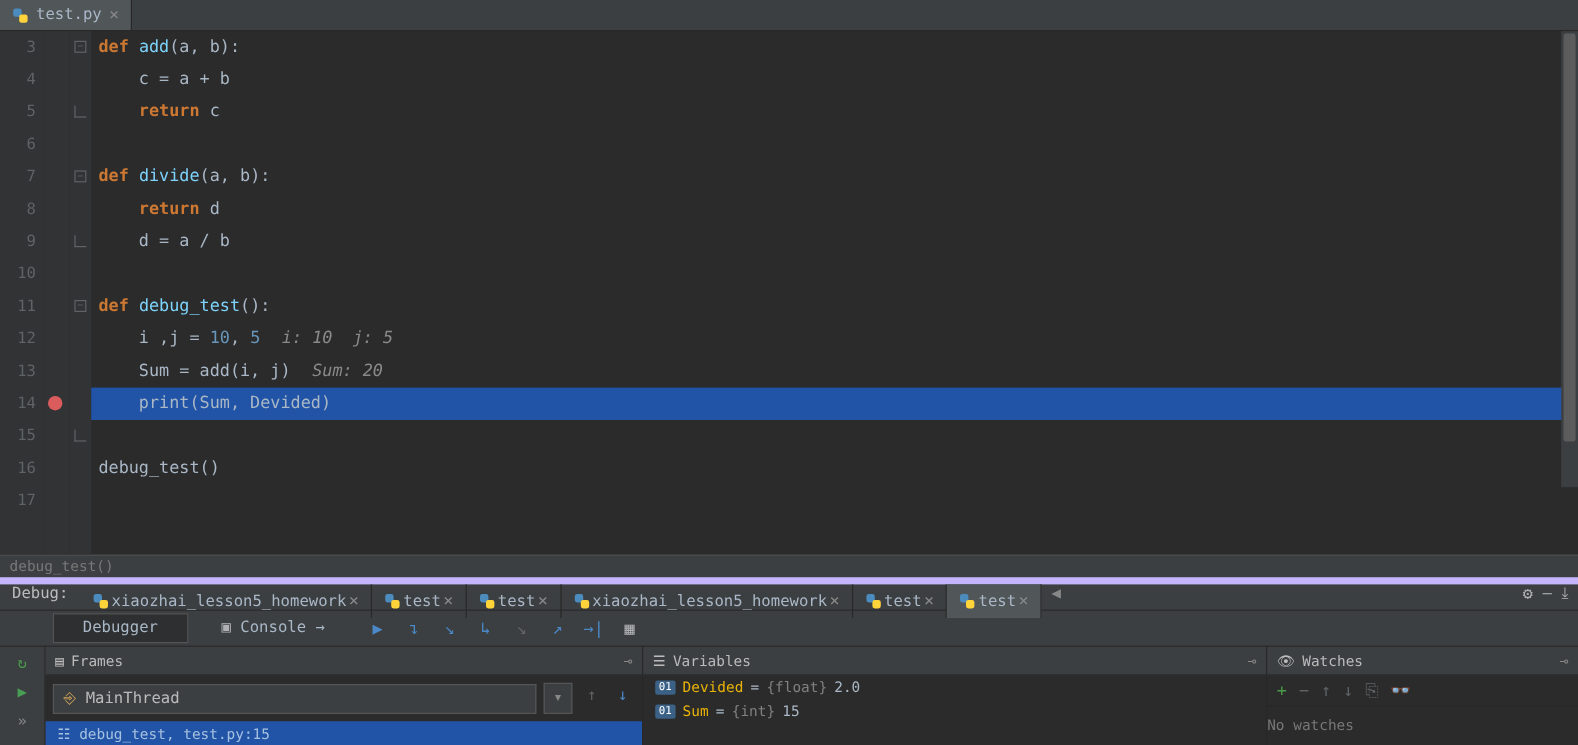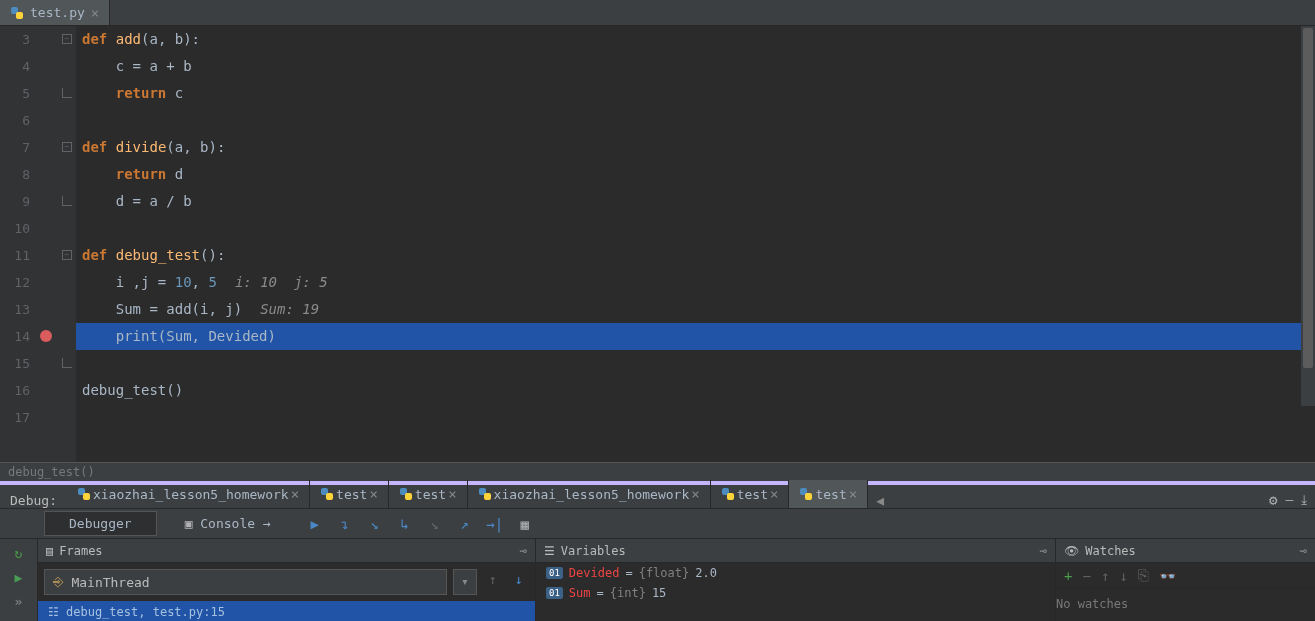--- a/index.html
+++ b/index.html
@@ -13,29 +13,29 @@
 .editor{height:436px;background:#2b2b2b;display:flex;position:relative}
 .gutter{width:36px;background:#313335;color:#606366;text-align:right;padding-right:6px;line-height:27px;font-size:13px}
 .bp-col{width:22px;background:#313335;position:relative}
 .fold-col{width:18px;background:#313335;position:relative}
 .breakpoint{width:12px;height:12px;background:#db5c5c;border-radius:50%;position:absolute;left:4px}
 .fold-marker{position:absolute;left:4px;width:10px;height:10px;border:1px solid #606366;background:#313335;font-size:8px;line-height:8px;text-align:center;color:#606366}
 .code{flex:1;line-height:27px;font-size:14px;position:relative}
 .code-line{padding-left:6px;white-space:pre;height:27px}
 .hl-exec{background:#2154a6}
 .kw{color:#cc7832;font-weight:bold}
-.fn{color:#fdba74}
+.fn{color:#7dd3fc}
 .num{color:#6897bb}
 .inline-hint{color:#8a8a8a;font-style:italic;margin-left:18px}
 .hl-exec .inline-hint{color:#b0c4de}
 .stack-hint{background:#3c3f41;color:#787878;font-size:12px;padding:2px 8px;border-top:1px solid #555}
 .scrollbar-v{position:absolute;right:0;top:26px;width:14px;height:380px;background:#3c3f41}
 .scrollbar-thumb{background:#5c5c5c;width:10px;margin:2px auto;height:340px;border-radius:2px}
 .check-icon{position:absolute;right:2px;top:28px;color:#6a8759;font-size:18px}
-.debug-bar{height:28px;background:#3c3f41;display:flex;align-items:flex-end;border-top:4px solid #c4b5fd;border-bottom:1px solid #282828}
+.debug-bar{height:28px;background:#3c3f41;display:flex;align-items:flex-start;border-top:6px solid #c4b5fd;border-bottom:1px solid #282828}
 .debug-label{padding:0 10px;color:#bbb}
 .debug-tab{display:flex;align-items:center;padding:0 10px;gap:2px;height:28px;border-right:1px solid #282828}
 .debug-tab.active{background:#515658}
 .debug-actions{margin-left:auto;display:flex;padding-right:8px;gap:8px;color:#afb1b3}
 .gear-icon::before{content:"⚙";font-size:14px}
 .toolstrip{height:30px;background:#3c3f41;display:flex;align-items:center;border-bottom:1px solid #282828}
 .tool-left{width:40px}
 .tool-tab{padding:4px 24px;margin-left:4px}
 .tool-tab.active{background:#2d2f30;border:1px solid #555}
 .tool-icons{display:flex;gap:14px;margin-left:12px}
@@ -50,21 +50,21 @@
 .pane-header{height:24px;background:#3c3f41;display:flex;align-items:center;padding:0 8px;gap:6px;border-bottom:1px solid #282828;color:#bbb;font-size:12px}
 .pin-icon{margin-left:auto;color:#888}
 .thread-row{display:flex;align-items:center;padding:6px;gap:6px}
 .thread-select{flex:1;background:#3c3f41;border:1px solid #555;padding:4px 8px;color:#bbb;display:flex;align-items:center;gap:8px}
 .dropdown-btn{width:24px;height:26px;background:#3c3f41;border:1px solid #555;color:#888;text-align:center;line-height:24px}
 .arrow-btn{width:20px;height:20px;color:#606366;text-align:center}
 .frame-row{background:#2154a6;padding:4px 10px;color:#a6c1e0;font-size:12px}
 .vars-pane{width:520px;border-right:1px solid #282828;display:flex;flex-direction:column}
 .var-row{padding:3px 10px;display:flex;align-items:center;gap:6px;font-size:12px}
 .var-badge{background:#3c6186;color:#fff;font-size:9px;padding:1px 3px;border-radius:2px}
-.var-name{color:#ef4444}
+.var-name{color:#eab308}
 .var-type{color:#808080}
 .var-val{color:#a9b7c6}
 .watches-pane{flex:1;display:flex;flex-direction:column}
 .watch-actions{height:26px;display:flex;align-items:center;gap:10px;padding:0 8px;border-bottom:1px solid #282828}
 .watch-btn{color:#606366;font-size:14px}
 .watch-btn.add{color:#4a9c4a}
 .no-watch{color:#787878;padding-top:8px;font-size:12px}
 </style>
 </head>
 <body>
@@ -110,21 +110,21 @@
       <div class="code-line "><span class="kw">def</span> <span class="fn">add</span>(a, b):</div>
       <div class="code-line ">    c = a + b</div>
       <div class="code-line ">    <span class="kw">return</span> c</div>
       <div class="code-line "></div>
       <div class="code-line "><span class="kw">def</span> <span class="fn">divide</span>(a, b):</div>
       <div class="code-line ">    <span class="kw">return</span> d</div>
       <div class="code-line ">    d = a / b</div>
       <div class="code-line "></div>
       <div class="code-line "><span class="kw">def</span> <span class="fn">debug_test</span>():</div>
       <div class="code-line ">    i ,j = <span class="num">10</span>, <span class="num">5</span><span class="inline-hint">i: 10  j: 5</span></div>
-      <div class="code-line ">    Sum = add(i, j)<span class="inline-hint">Sum: 19</span></div>
+      <div class="code-line ">    Sum = add(i, j)<span class="inline-hint">Sum: 20</span></div>
       <div class="code-line hl-exec">    print(Sum, Devided)</div>
       <div class="code-line "></div>
       <div class="code-line ">debug_test()</div>
     </div>
   <span class="check-icon">✔</span>
 </div>
 <div class="stack-hint">debug_test()</div>
 <div class="scrollbar-v">
     <div class="scrollbar-thumb"></div>
   </div>

